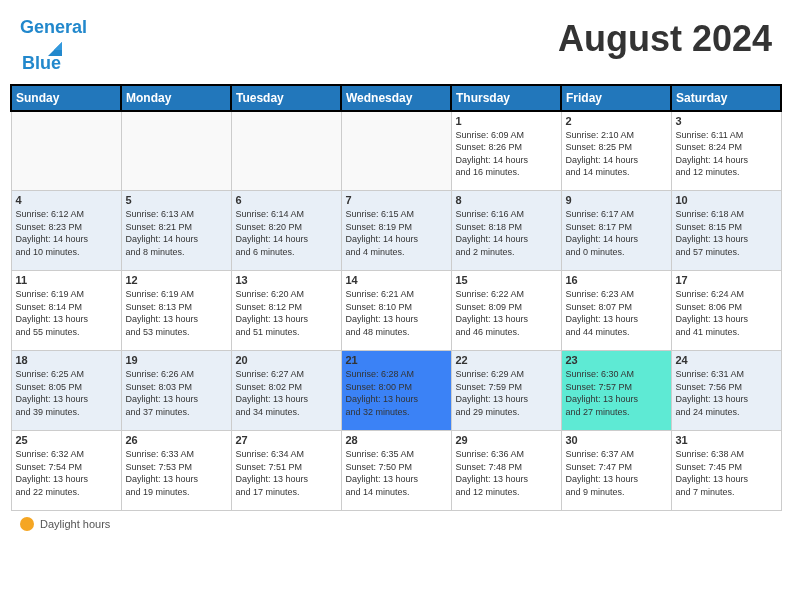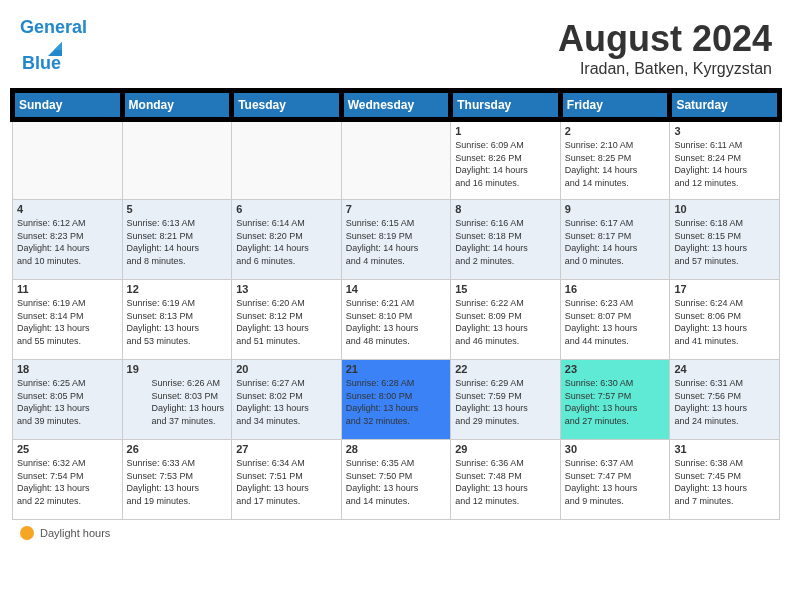--- a/index.html
+++ b/index.html
@@ -48,21 +48,21 @@
       border-collapse: collapse;
       margin-top: 6px;
     }
     th {
       background: #2277bb;
       color: #fff;
       font-size: 12px;
       font-weight: bold;
       padding: 5px 4px;
       text-align: left;
-      border: 5px solid #000000;
+      border: 2px solid #000000;
     }
     td {
       border: 1px solid #ccc;
       vertical-align: top;
       padding: 3px 4px;
       font-size: 9.5px;
       color: #333;
       height: 80px;
       width: calc(100% / 7);
       background: #fff;
@@ -110,21 +110,20 @@
         <polygon points="4,20 18,6 18,20" fill="#2288cc"></polygon>
         <polygon points="10,14 18,6 18,14" fill="#3399dd"></polygon>
       </svg>
     </div>
     <div style="margin-top:-4px;margin-left:2px;">
       <span class="logo-text" style="color:#2288cc;font-size:18px;font-weight:bold;">Blue</span>
     </div>
   </div>
   <div class="title-block">
     <h1>August 2024</h1>
-    <h2>Iradan, Batken, Kyrgyzstan</h2>
   </div>
 </div>
 
 <table>
   <thead>
     <tr>
     <th>Sunday</th>
         <th>Monday</th>
         <th>Tuesday</th>
         <th>Wednesday</th>
@@ -266,21 +265,21 @@
       <tr>
         <td style="background: rgb(232, 239, 247);">
           <span class="day-num">18</span>
           <div class="day-info" style="white-space: pre-line;">Sunrise: 6:25 AM
 Sunset: 8:05 PM
 Daylight: 13 hours
 and 39 minutes.</div>
         </td>
         <td style="background: rgb(232, 239, 247);">
           <span class="day-num">19</span>
-          <div class="day-info" style="white-space: pre-line; margin-left: 25px;">Sunrise: 6:26 AM
+          <div class="day-info" style="white-space: pre-line;">Sunrise: 6:26 AM
 Sunset: 8:03 PM
 Daylight: 13 hours
 and 37 minutes.</div>
         </td>
         <td style="background: rgb(232, 239, 247);">
           <span class="day-num">20</span>
           <div class="day-info" style="white-space: pre-line;">Sunrise: 6:27 AM
 Sunset: 8:02 PM
 Daylight: 13 hours
 and 34 minutes.</div>

